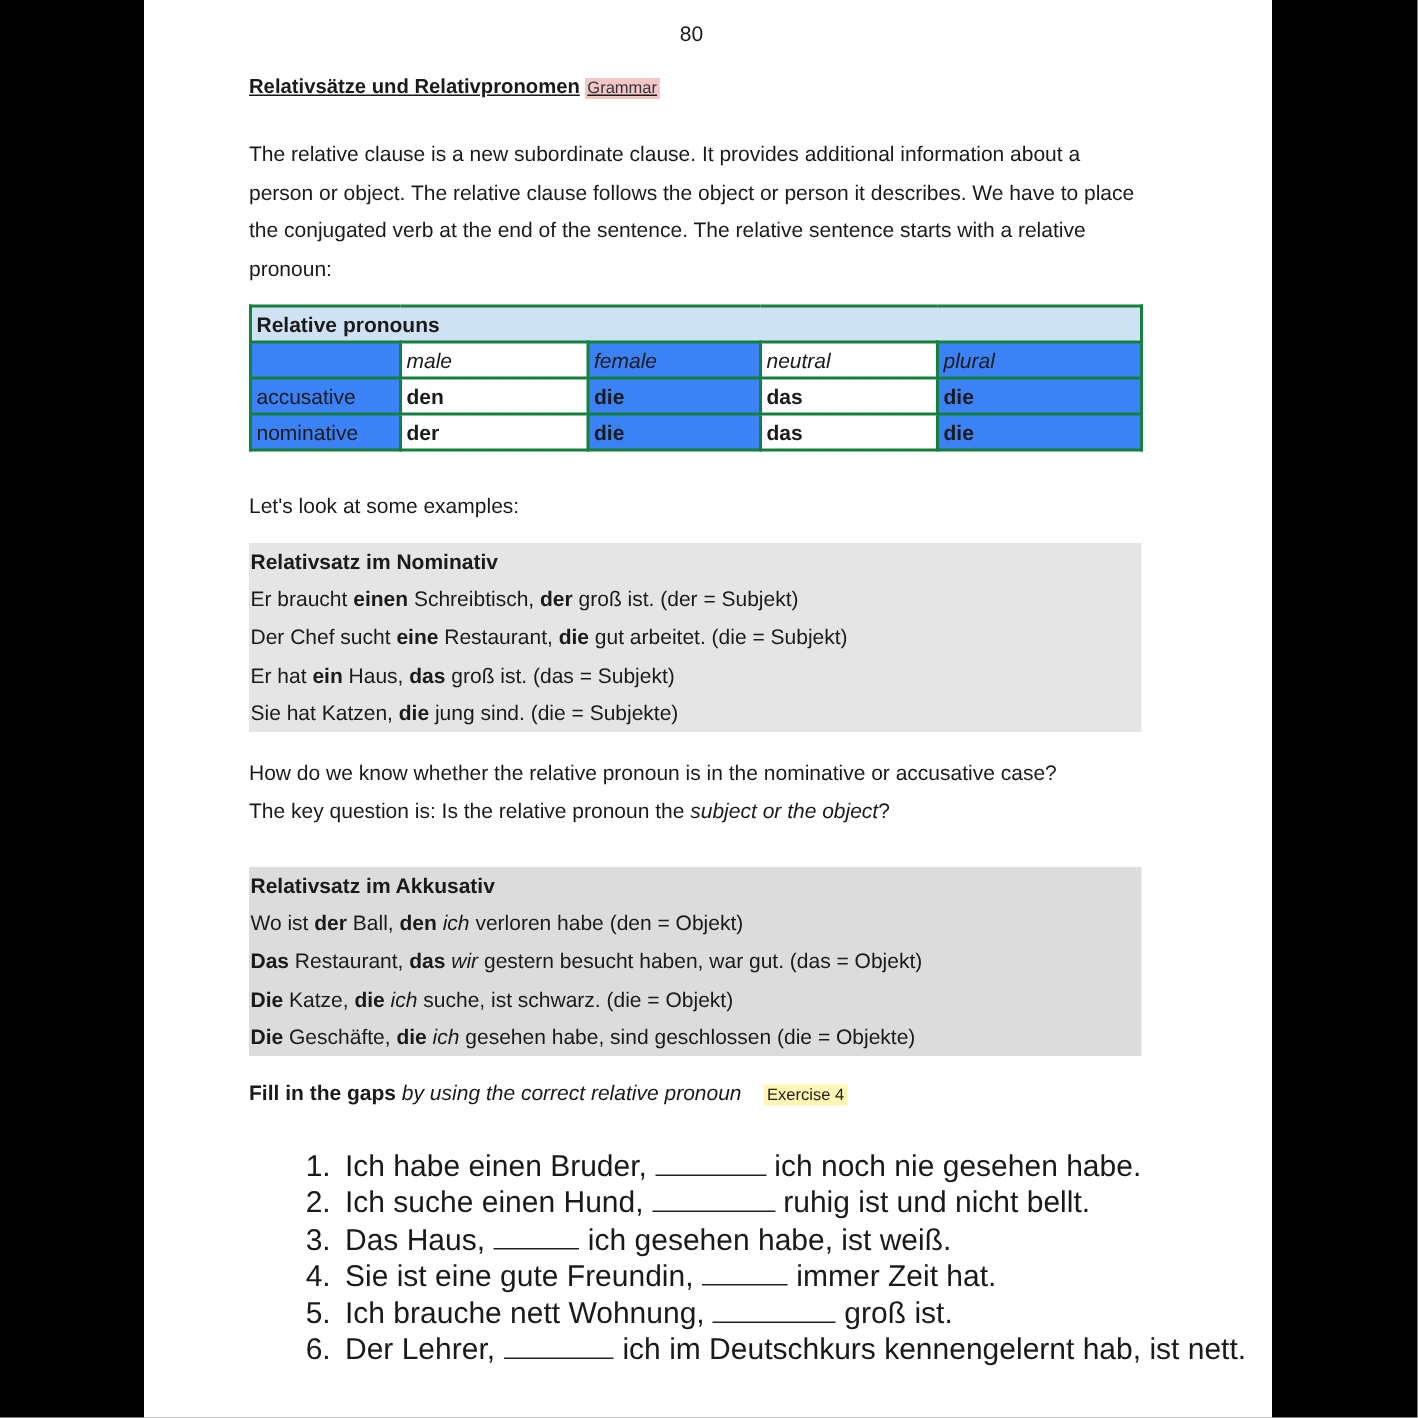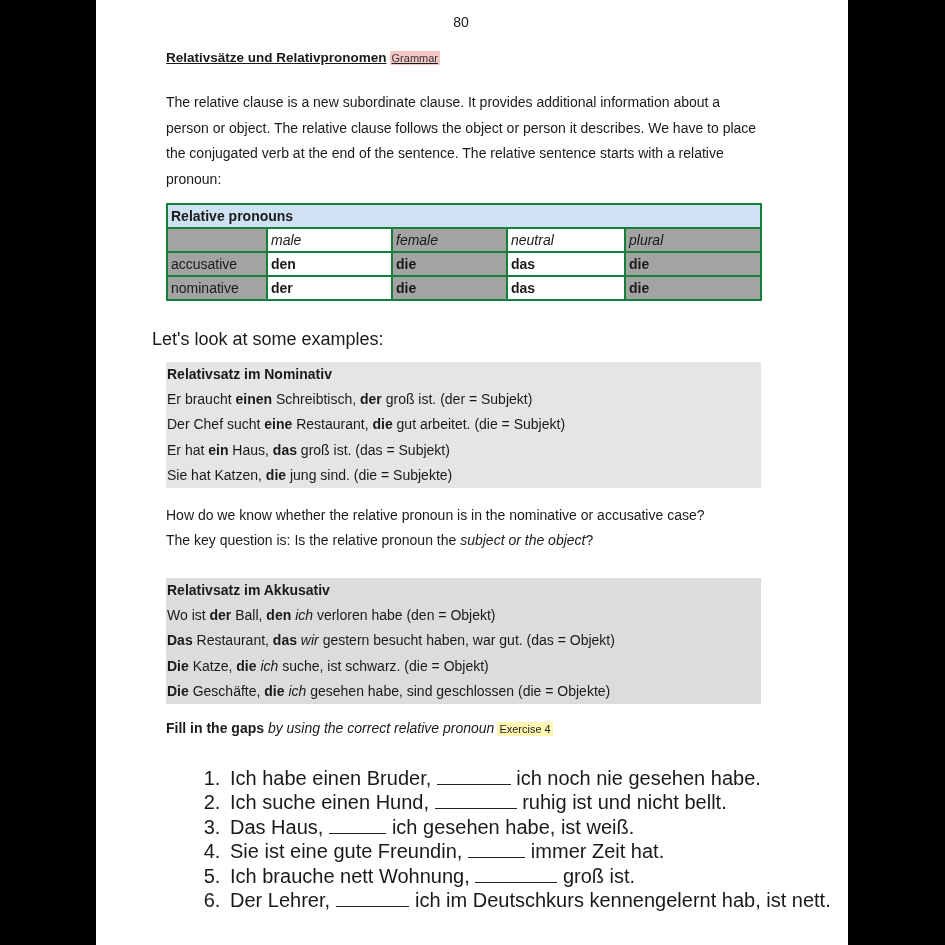--- a/index.html
+++ b/index.html
@@ -7,32 +7,32 @@
     width: 945px; height: 945px; background: #000; position: relative; overflow: hidden;
     font-family: "Liberation Sans", sans-serif; color: #1a1a1a;
   }
   .page {
     position: absolute; left: 96px; top: 0; width: 752px; height: 945px; background: #fff;
   }
   .abs { position: absolute; }
   .pnum { left: 0; width: 730px; text-align: center; top: 14px; font-size: 14px; }
   .h1 { left: 70px; top: 50px; font-size: 13.5px; font-weight: bold; text-decoration: underline; }
   .tag-grammar { background: #f4c7c7; font-weight: normal; font-size: 11px; padding: 1px 2px; margin-left: 3px; color: #333; }
-  .tag-ex { background: #fff6b3; font-weight: normal; font-style: normal; font-size: 11px; padding: 1px 2px; margin-left: 3px; color: #222; }
+  .tag-ex { background: #fff6b3; font-weight: normal; font-style: normal; font-size: 11px; padding: 1px 2px; margin-left: 15px; color: #222; }
   .para { left: 70px; top: 90px; width: 600px; font-size: 14px; line-height: 25.5px; }
   table.rp {
     position: absolute; left: 70px; top: 203px; width: 596px; border-collapse: collapse; font-size: 14px;
   }
   table.rp td { border: 2px solid #15803d; padding: 0 3px; height: 22px; line-height: 22px; }
-  table.rp td.g { background: #a3a3a3; }
+  table.rp td.g { background: #3b82f6; }
   table.rp td.w { background: #fff; }
   table.rp td.hd { background: #cfe2f3; font-weight: bold; }
   table.rp td.i { font-style: italic; }
   table.rp td.b { font-weight: bold; }
-  .ex-intro { left: 56px; top: 329px; font-size: 18px; }
+  .ex-intro { left: 70px; top: 329px; font-size: 14px; }
   .box { left: 70px; width: 595px; font-size: 14px; }
   .box div { height: 25.2px; line-height: 25.2px; padding-left: 1px; }
   .box.blue { top: 362px; background: #e5e5e5; }
   .box.grey { top: 578px; background: #dcdcdc; }
   .q { left: 70px; top: 503px; font-size: 14px; line-height: 25px; }
   .fill-h { left: 70px; top: 720px; font-size: 14px; }
   ol.ex { position: absolute; left: 84px; top: 750px; margin: 16px; padding-left: 30px; font-size: 20px; }
   ol.ex li { line-height: 24.4px; padding-left: 4px; }
   .gap { display: inline-block; border-bottom: 1px solid #222; height: 12px; vertical-align: baseline; }
 </style>

